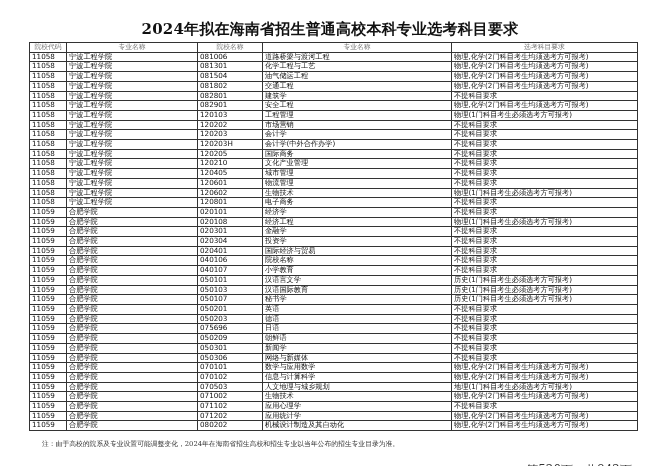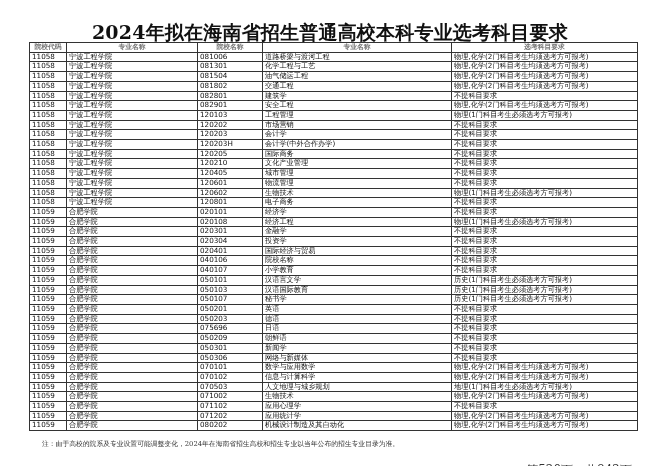--- a/index.html
+++ b/index.html
@@ -1,27 +1,27 @@
 <!DOCTYPE html>
 <html><head>
 <meta charset="utf-8">
 <style>
   html, body { margin: 0; padding: 0; background: #ffffff; }
   body { width: 660px; height: 466px; position: relative; overflow: hidden;
          font-family: "DejaVu Sans", "Liberation Sans", sans-serif; color: #111; }
   .title { position: absolute; top: 20px; left: 0; width: 660px; text-align: center;
            font-family: "DejaVu Serif", "Liberation Serif", serif; font-weight: bold;
-           font-size: 19px; letter-spacing: 0.2px; }
+           font-size: 15px; letter-spacing: 0.2px; }
   table.grid { position: absolute; top: 42px; left: 29px; width: 608px;
                border-collapse: collapse; table-layout: fixed;
                border: 1.2px solid #222; }
   table.grid th, table.grid td { border: 0.8px solid #333; padding: 0 2px;
                height: 8.7px; line-height: 8.7px; font-size: 7.2px;
                white-space: nowrap; overflow: hidden; }
-  table.grid th { font-weight: bold; color: #777; text-align: center;
+  table.grid th { font-weight: normal; color: #777; text-align: center;
                font-family: "DejaVu Serif", "Liberation Serif", serif; font-size: 6.8px; margin-left: 11px; }
   td.c-code { text-align: left; }
   col.w1 { width: 37px; } col.w2 { width: 131px; } col.w3 { width: 65px; }
   col.w4 { width: 189px; } col.w5 { width: 186px; }
   .footer-note { position: absolute; top: 439px; left: 42px; font-size: 6.8px; color: #333;
            font-family: "DejaVu Serif", "Liberation Serif", serif; }
   .footer-page { position: absolute; top: 462px; right: 28px; font-size: 12px; color: #333;
            font-family: "DejaVu Serif", "Liberation Serif", serif; }
 </style>
 </head>

